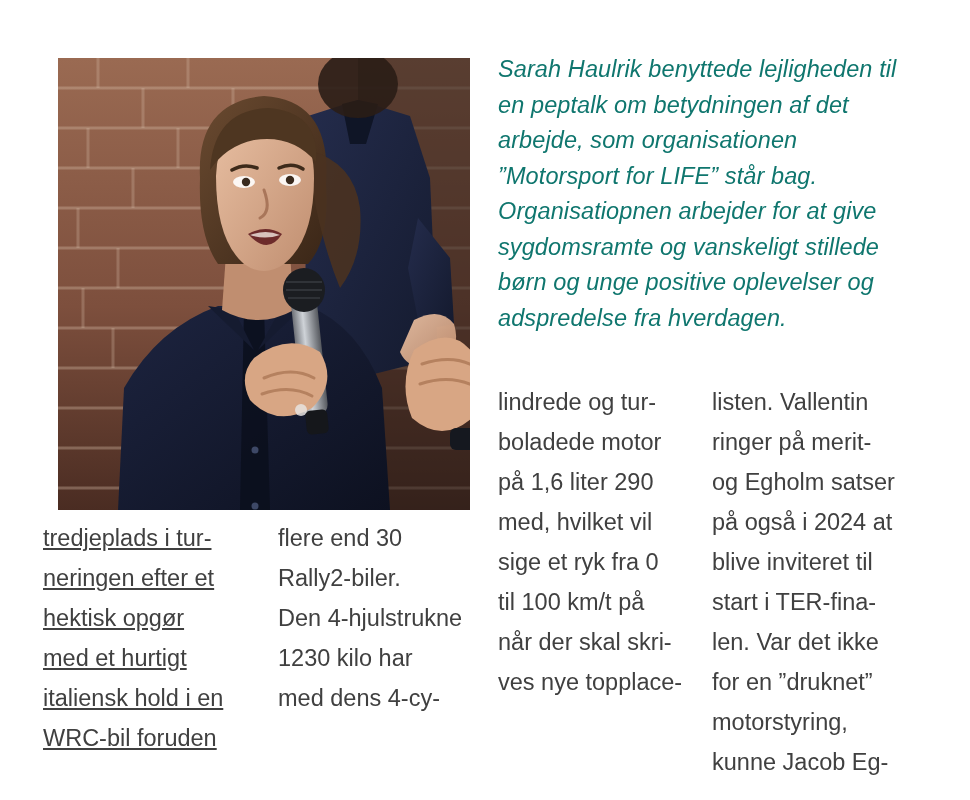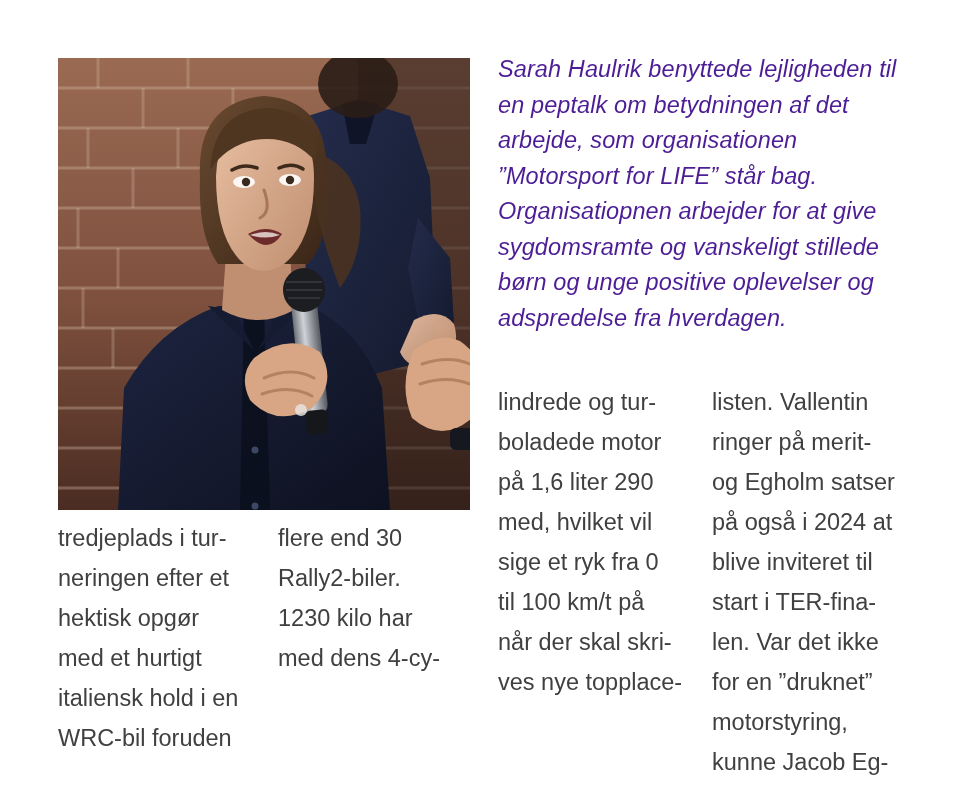--- a/index.html
+++ b/index.html
@@ -36,34 +36,34 @@
   
   .lead {
     position: absolute;
     left: 498px;
     top: 52px;
     width: 424px;
     font-style: italic;
     font-size: 23.5px;
     line-height: 35.5px;
     letter-spacing: 0.1px;
-    color: #4c1d95;
+    color: #0f766e;
   }
   .lead p { margin: 0; }
 
   
   .col {
     position: absolute;
     font-size: 23.5px;
     line-height: 40px;
     color: #404040;
   }
   .col .ln { display: block; white-space: pre; }
 
-  #col1 { left: 58px;  top: 518px; width: 200px; }
+  #col1 { left: 43px;  top: 518px; width: 200px; text-decoration: underline; }
   #col2 { left: 278px; top: 518px; width: 200px; }
   #col3 { left: 498px; top: 382px; width: 196px; }
   #col4 { left: 712px; top: 382px; width: 210px; }
 </style>
 </head>
 <body>
 
 <div class="page">
 
   <div class="photo">
@@ -199,20 +199,21 @@
     <span class="ln">neringen efter et</span>
     <span class="ln">hektisk opgør</span>
     <span class="ln">med et hurtigt</span>
     <span class="ln">italiensk hold i en</span>
     <span class="ln">WRC-bil foruden</span>
   </div>
 
   <div class="col" id="col2">
     <span class="ln">flere end 30</span>
     <span class="ln">Rally2-biler.</span>
+    <span class="ln">Den 4-hjulstrukne</span>
     <span class="ln">1230 kilo har</span>
     <span class="ln">med dens 4-cy-</span>
   </div>
 
   <div class="col" id="col3">
     <span class="ln">lindrede og tur-</span>
     <span class="ln">boladede motor</span>
     <span class="ln">på 1,6 liter 290</span>
     <span class="ln">med, hvilket vil</span>
     <span class="ln">sige et ryk fra 0</span>

